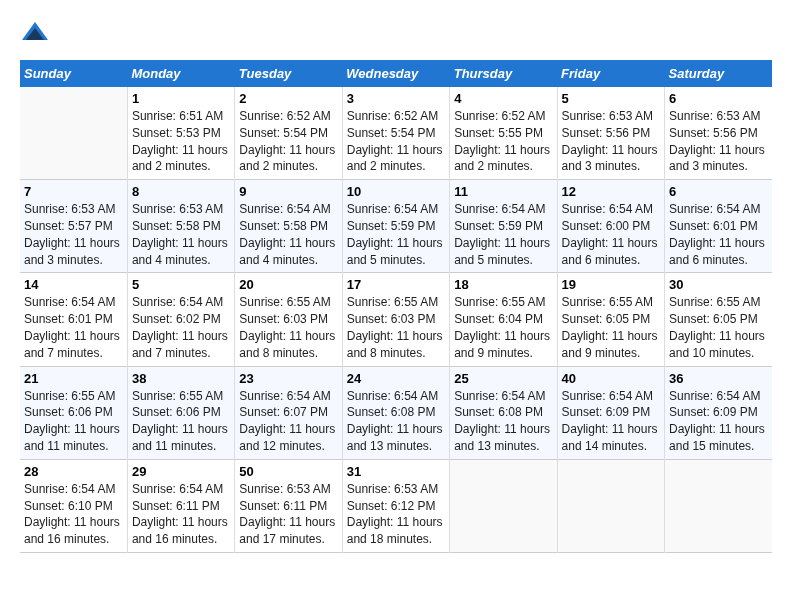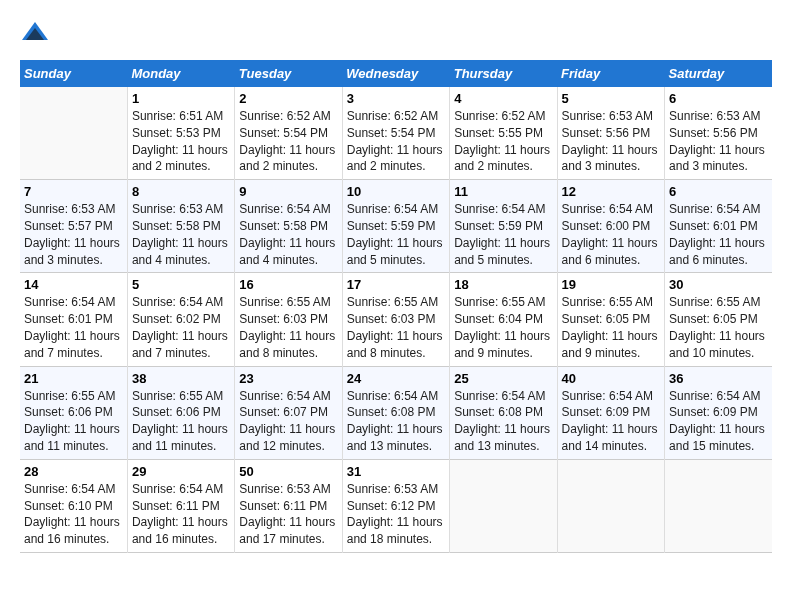--- a/index.html
+++ b/index.html
@@ -186,21 +186,21 @@
       <tr>
         <td>
           <span class="day-num">14</span>
           <div class="day-info">Sunrise: 6:54 AM<br>Sunset: 6:01 PM<br>Daylight: 11 hours<br>and 7 minutes.</div>
         </td>
         <td>
           <span class="day-num">5</span>
           <div class="day-info">Sunrise: 6:54 AM<br>Sunset: 6:02 PM<br>Daylight: 11 hours<br>and 7 minutes.</div>
         </td>
         <td>
-          <span class="day-num">16</span>
+          <span class="day-num">20</span>
           <div class="day-info">Sunrise: 6:55 AM<br>Sunset: 6:03 PM<br>Daylight: 11 hours<br>and 8 minutes.</div>
         </td>
         <td>
           <span class="day-num">17</span>
           <div class="day-info">Sunrise: 6:55 AM<br>Sunset: 6:03 PM<br>Daylight: 11 hours<br>and 8 minutes.</div>
         </td>
         <td>
           <span class="day-num">18</span>
           <div class="day-info">Sunrise: 6:55 AM<br>Sunset: 6:04 PM<br>Daylight: 11 hours<br>and 9 minutes.</div>
         </td>

